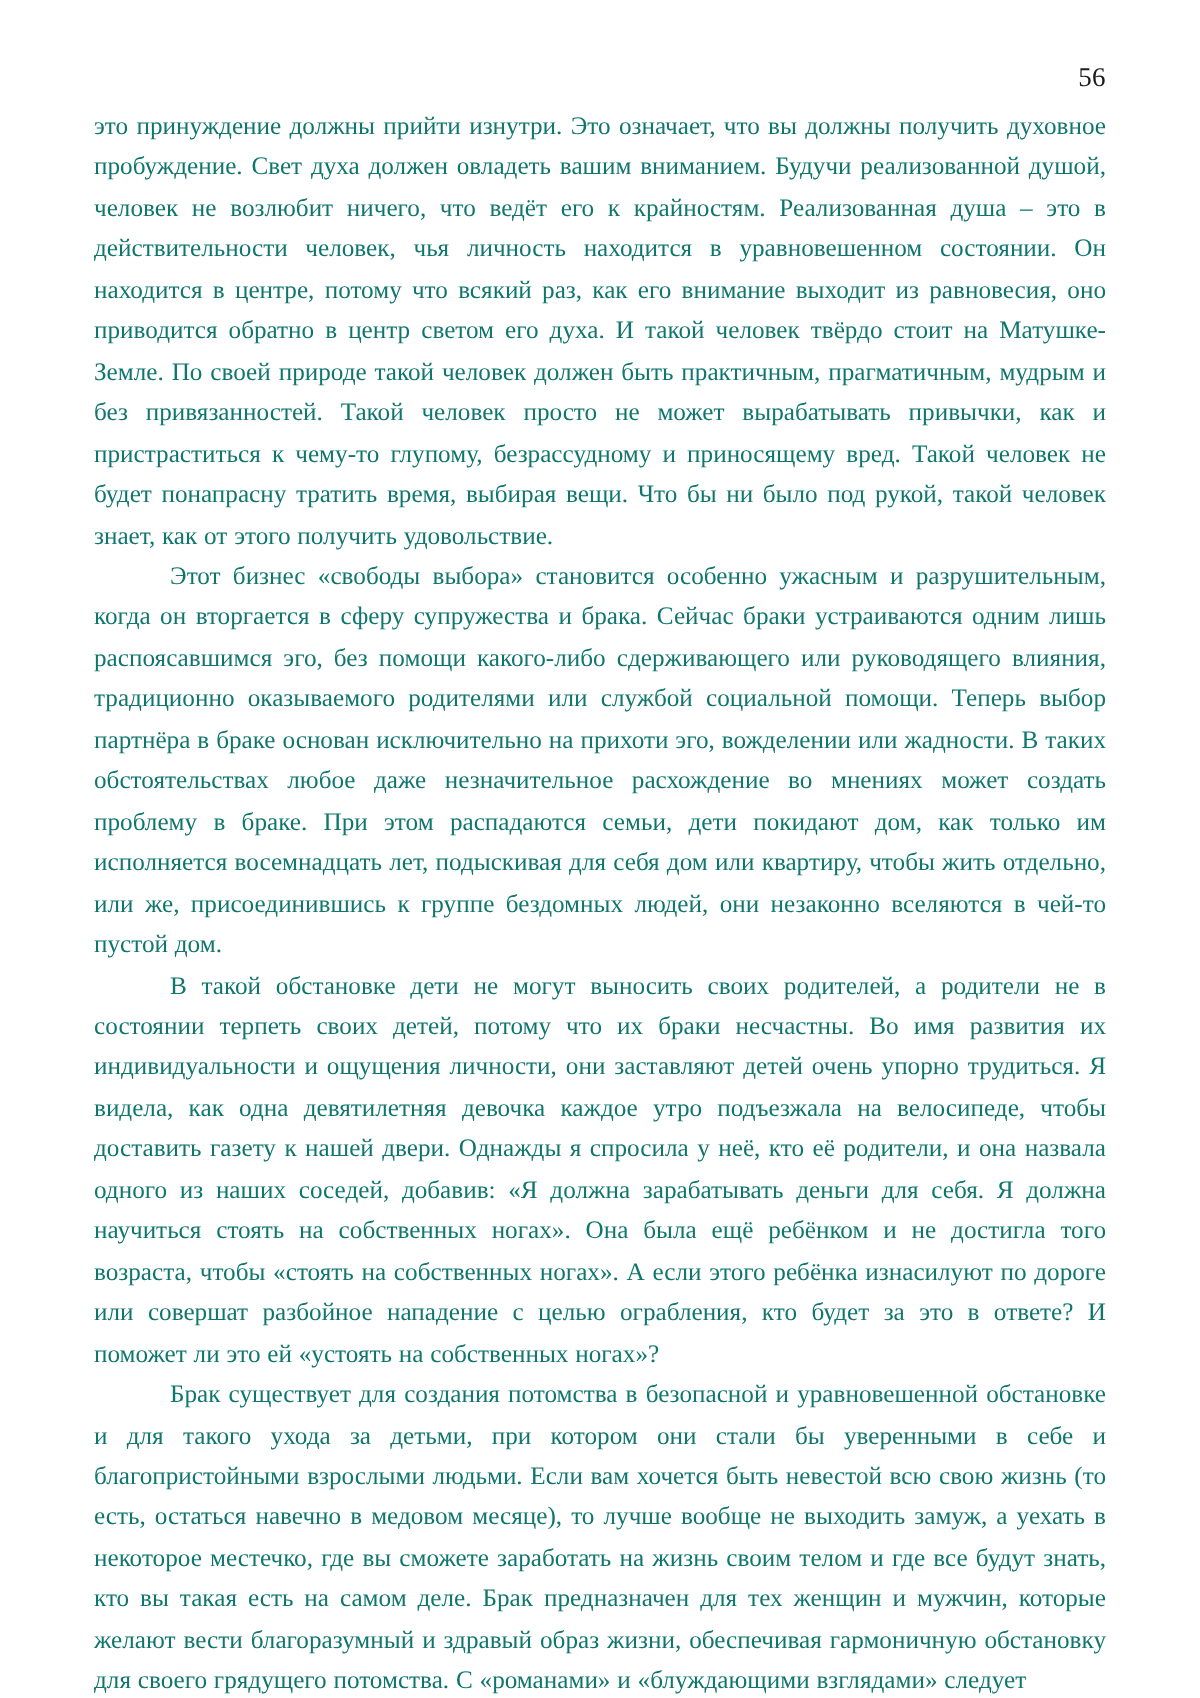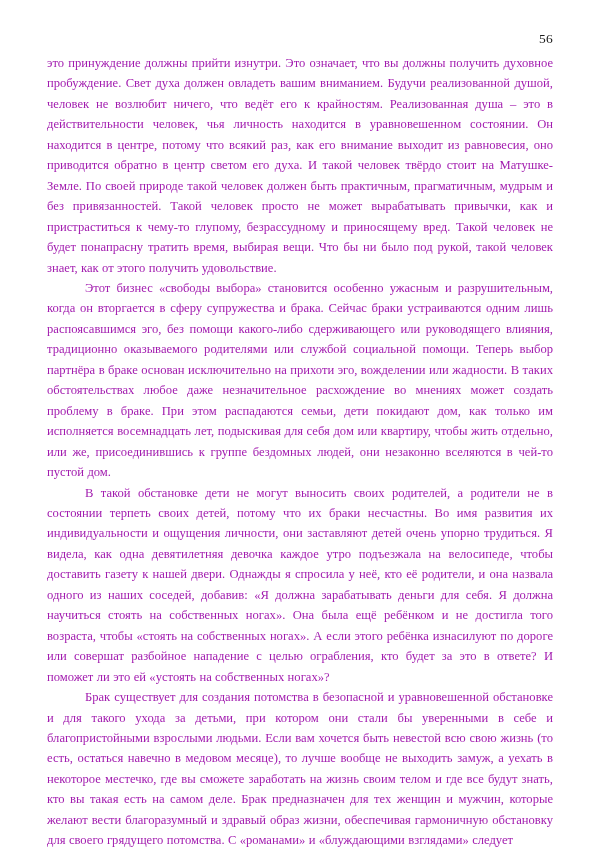--- a/index.html
+++ b/index.html
@@ -38,21 +38,21 @@
     left: 47px;
     width: 506px;
   }
 
   .paragraph {
     margin: 0;
     font-size: 12.6px;
     line-height: 20.45px;
     text-align: justify;
     text-justify: inter-word;
-    color: #a21caf;
+    color: #0f766e;
     hyphens: none;
     word-spacing: 0.02em;
   }
 
   .paragraph + .paragraph {
   }
 
   .paragraph.indent {
     text-indent: 38px;
   }

